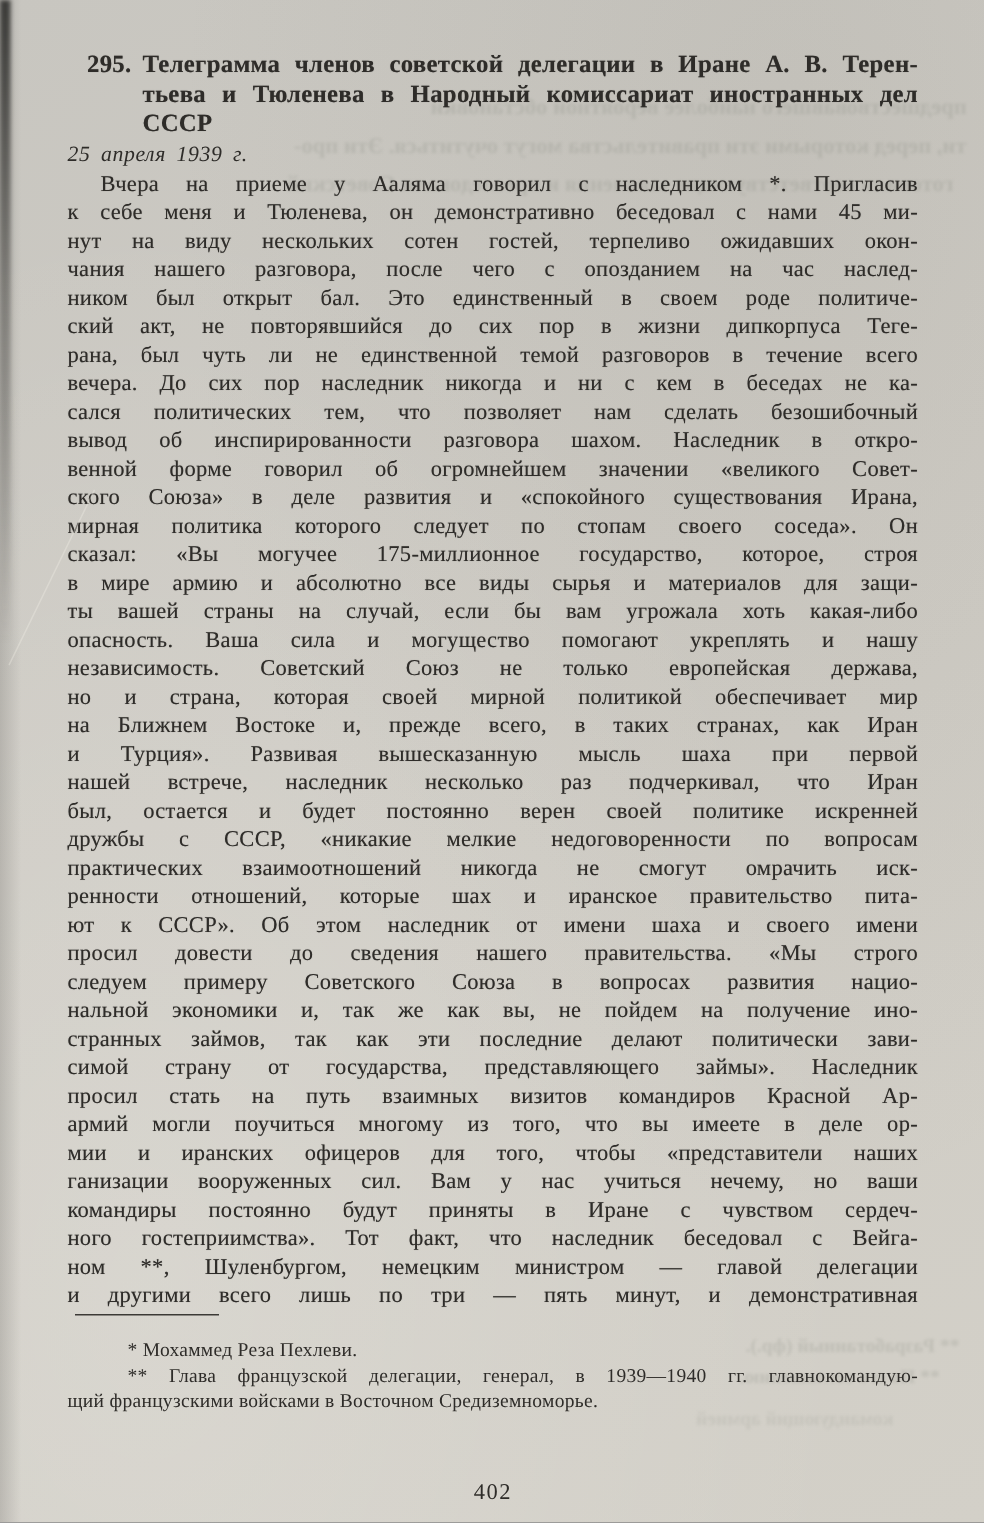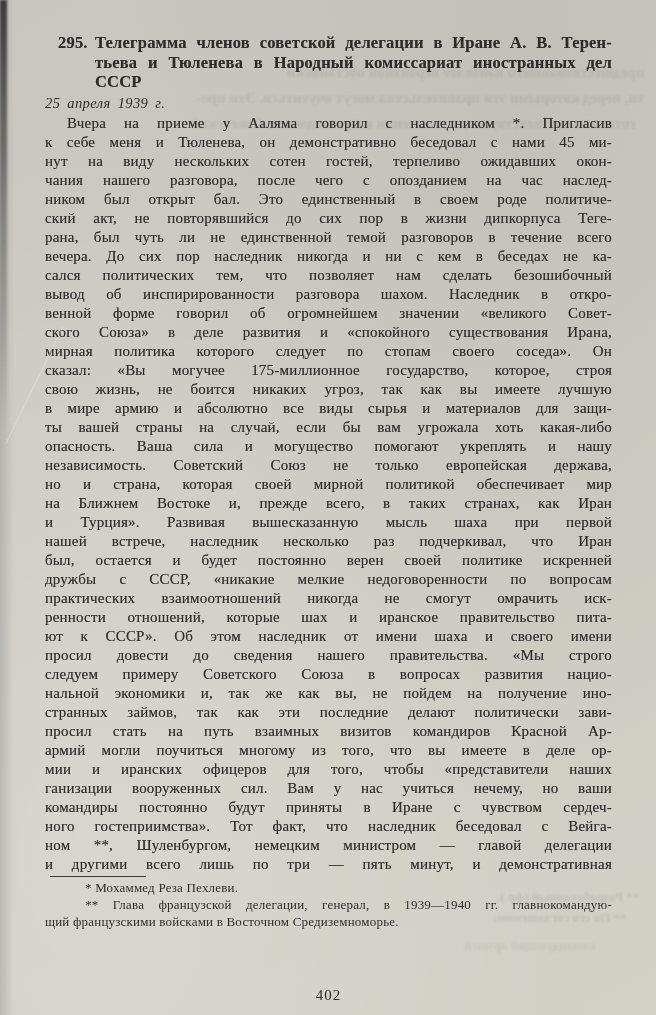--- a/index.html
+++ b/index.html
@@ -63,21 +63,21 @@
   }
   .body-line { height:19px; text-align:justify; text-align-last:justify; }
   .body-line:first-child { text-indent:22px; }
 
   .footnote-rule {
     margin:2px 0 0 5px;
     width:96px; height:0;
     border-top:1.2px solid #3c3a36;
   }
   .footnotes {
-    margin-top:2px;
+    margin-top:14px;
     font-size:13px; line-height:17px;
     letter-spacing:0.2px;
   }
   .fn-line { text-align:justify; text-align-last:left; }
   .fn-line:nth-child(-n+2) { text-indent:40px; }
   .fn-line:nth-child(2) { text-align-last:justify; }
 
   .page-number {
     position:absolute; left:45px; top:987px; width:567px;
     text-align:center; font-size:15px; letter-spacing:1px;
@@ -133,38 +133,38 @@
         <div class="body-line">ником был открыт бал. Это единственный в своем роде политиче-</div>
         <div class="body-line">ский акт, не повторявшийся до сих пор в жизни дипкорпуса Теге-</div>
         <div class="body-line">рана, был чуть ли не единственной темой разговоров в течение всего</div>
         <div class="body-line">вечера. До сих пор наследник никогда и ни с кем в беседах не ка-</div>
         <div class="body-line">сался политических тем, что позволяет нам сделать безошибочный</div>
         <div class="body-line">вывод об инспирированности разговора шахом. Наследник в откро-</div>
         <div class="body-line">венной форме говорил об огромнейшем значении «великого Совет-</div>
         <div class="body-line">ского Союза» в деле развития и «спокойного существования Ирана,</div>
         <div class="body-line">мирная политика которого следует по стопам своего соседа». Он</div>
         <div class="body-line">сказал: «Вы могучее 175-миллионное государство, которое, строя</div>
-        <div class="body-line">свою жизнь, не боится никаких угроз, так как вы имеете лучшую</div>
         <div class="body-line">в мире армию и абсолютно все виды сырья и материалов для защи-</div>
         <div class="body-line">ты вашей страны на случай, если бы вам угрожала хоть какая-либо</div>
         <div class="body-line">опасность. Ваша сила и могущество помогают укреплять и нашу</div>
         <div class="body-line">независимость. Советский Союз не только европейская держава,</div>
         <div class="body-line">но и страна, которая своей мирной политикой обеспечивает мир</div>
         <div class="body-line">на Ближнем Востоке и, прежде всего, в таких странах, как Иран</div>
         <div class="body-line">и Турция». Развивая вышесказанную мысль шаха при первой</div>
         <div class="body-line">нашей встрече, наследник несколько раз подчеркивал, что Иран</div>
         <div class="body-line">был, остается и будет постоянно верен своей политике искренней</div>
         <div class="body-line">дружбы с СССР, «никакие мелкие недоговоренности по вопросам</div>
         <div class="body-line">практических взаимоотношений никогда не смогут омрачить иск-</div>
         <div class="body-line">ренности отношений, которые шах и иранское правительство пита-</div>
         <div class="body-line">ют к СССР». Об этом наследник от имени шаха и своего имени</div>
         <div class="body-line">просил довести до сведения нашего правительства. «Мы строго</div>
         <div class="body-line">следуем примеру Советского Союза в вопросах развития нацио-</div>
         <div class="body-line">нальной экономики и, так же как вы, не пойдем на получение ино-</div>
         <div class="body-line">странных займов, так как эти последние делают политически зави-</div>
+        <div class="body-line">симой страну от государства, представляющего займы». Наследник</div>
         <div class="body-line">просил стать на путь взаимных визитов командиров Красной Ар-</div>
         <div class="body-line">армий могли поучиться многому из того, что вы имеете в деле ор-</div>
         <div class="body-line">мии и иранских офицеров для того, чтобы «представители наших</div>
         <div class="body-line">ганизации вооруженных сил. Вам у нас учиться нечему, но ваши</div>
         <div class="body-line">командиры постоянно будут приняты в Иране с чувством сердеч-</div>
         <div class="body-line">ного гостеприимства». Тот факт, что наследник беседовал с Вейга-</div>
         <div class="body-line">ном **, Шуленбургом, немецким министром — главой делегации</div>
         <div class="body-line">и другими всего лишь по три — пять минут, и демонстративная</div>
       </div>
 

